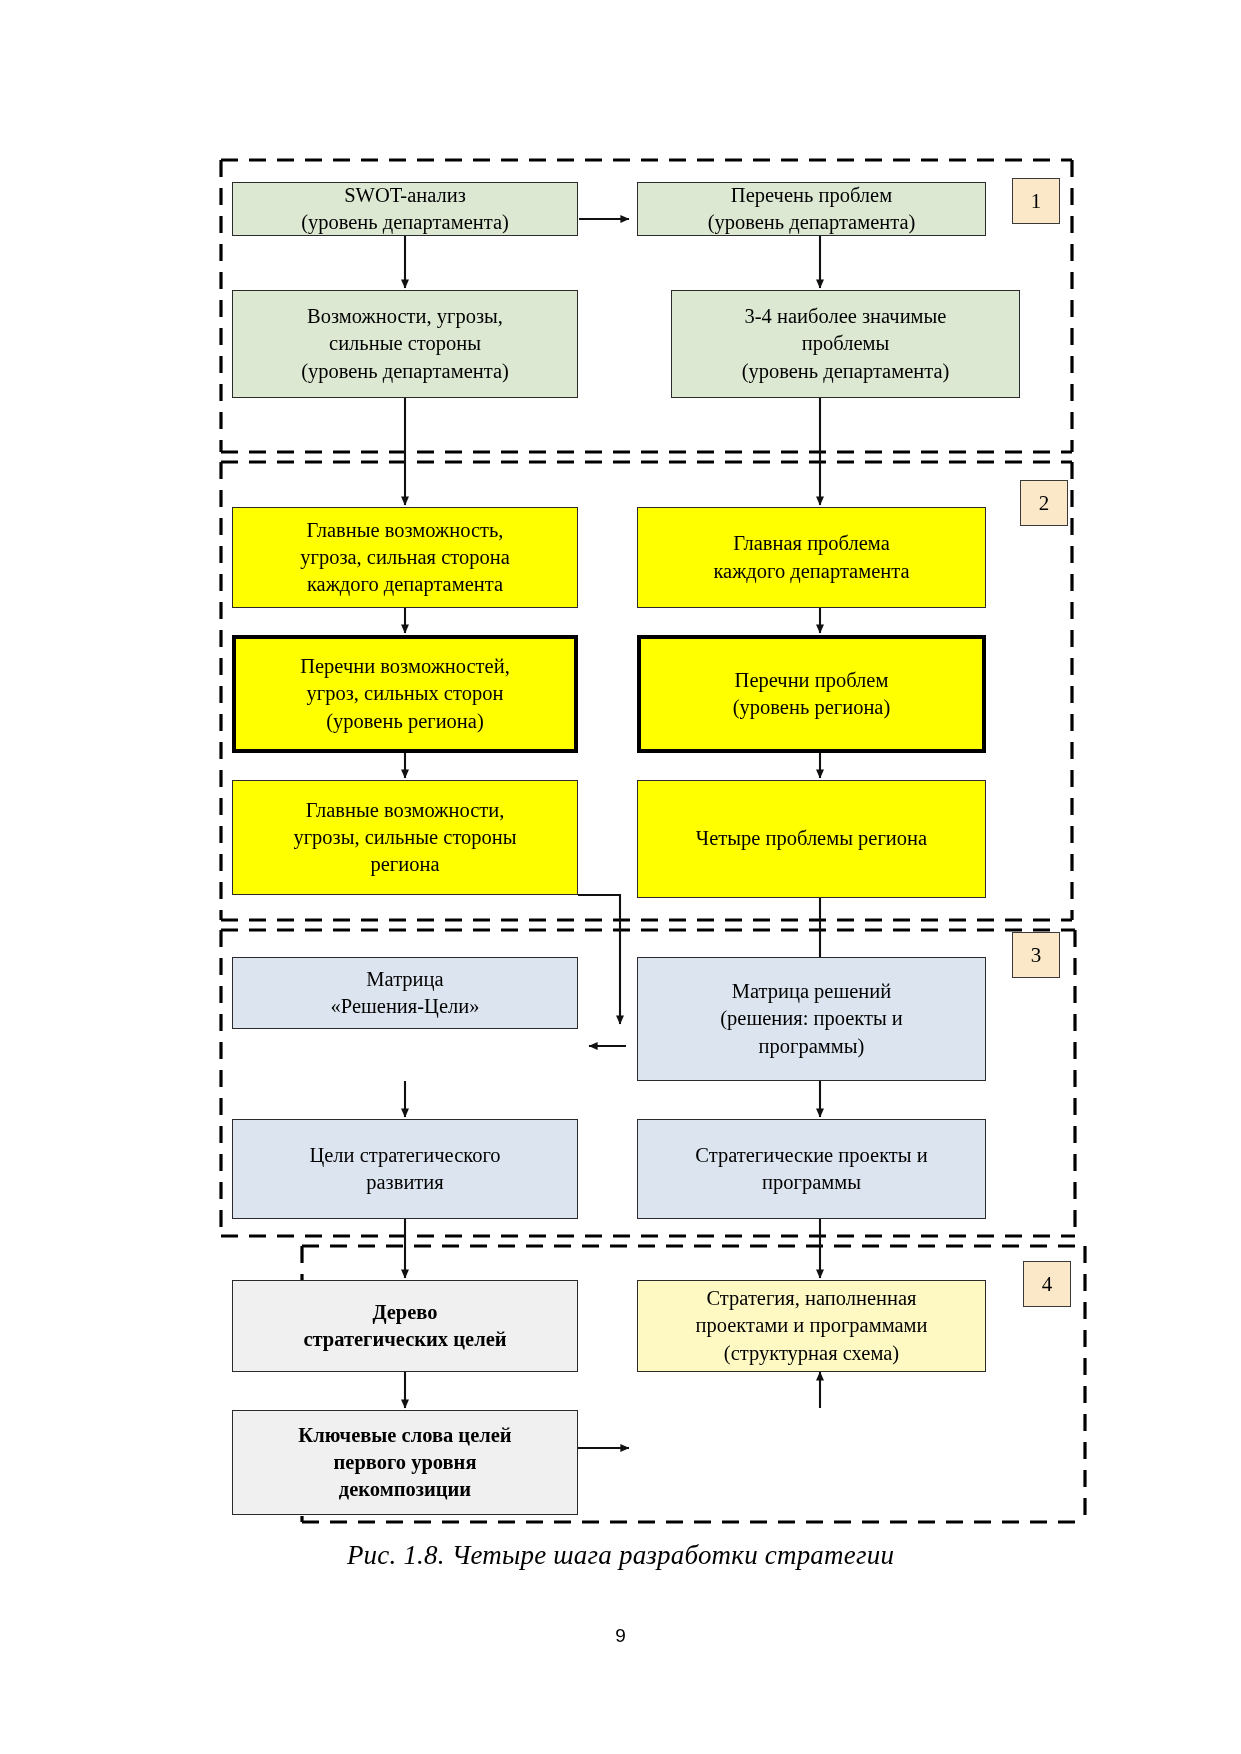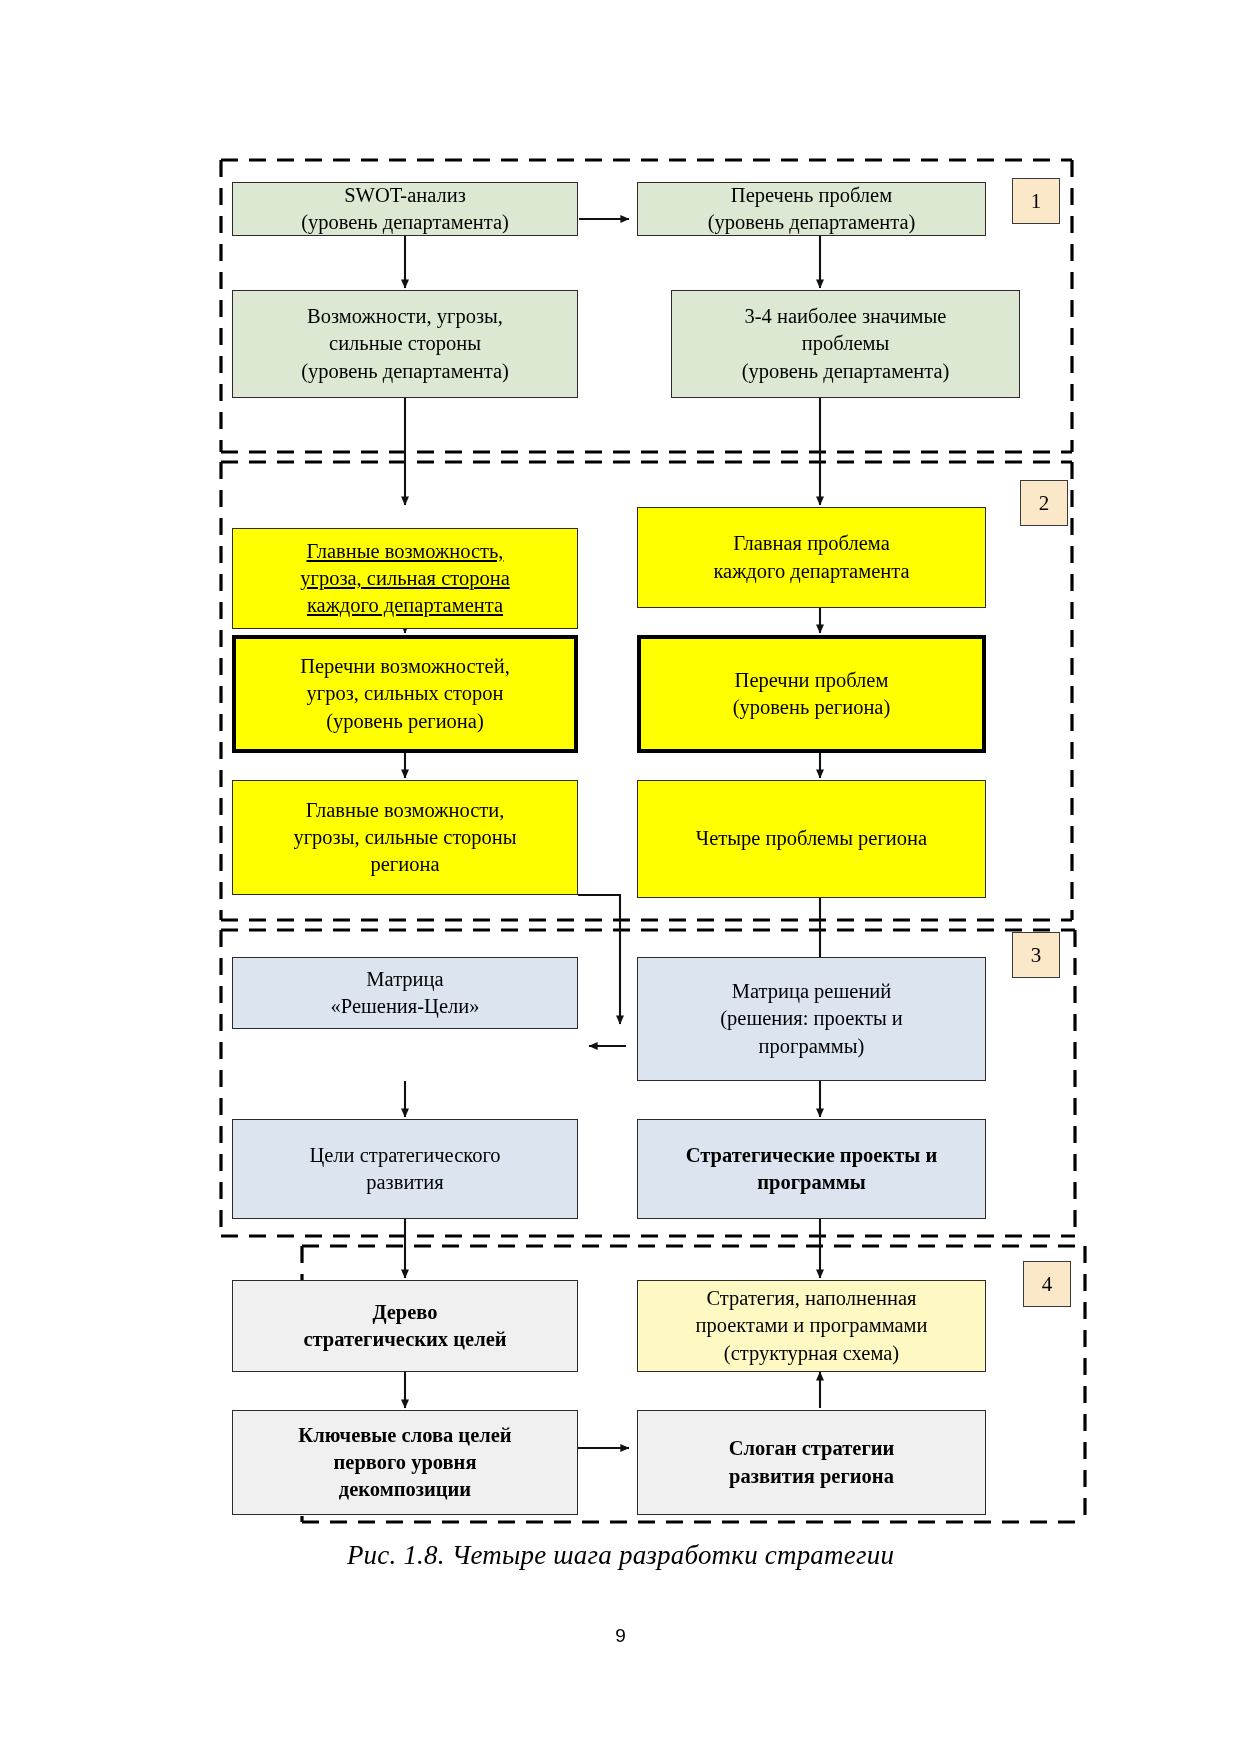--- a/index.html
+++ b/index.html
@@ -87,37 +87,36 @@
     </div>
   <div class="badge" style="left:1023px;top:1261px;width:48px;height:46px;">
       <span>4</span>
     </div>
 
   <div class="node n-green" style="left:232px;top:182px;width:346px;height:54px;">SWOT-анализ<br>(уровень департамента)</div>
   <div class="node n-green" style="left:637px;top:182px;width:349px;height:54px;">Перечень проблем<br>(уровень департамента)</div>
   <div class="node n-green" style="left:232px;top:290px;width:346px;height:108px;">Возможности, угрозы,<br>сильные стороны<br>(уровень департамента)</div>
   <div class="node n-green" style="left:637px;top:290px;width:349px;height:108px;margin-left:34px;">3-4 наиболее значимые<br>проблемы<br>(уровень департамента)</div>
 
-  <div class="node n-yellow" style="left:232px;top:528px;width:346px;height:101px;text-decoration:underline;">Главные возможность,<br>угроза, сильная сторона<br>каждого департамента</div>
+  <div class="node n-yellow" style="left:232px;top:507px;width:346px;height:101px;">Главные возможность,<br>угроза, сильная сторона<br>каждого департамента</div>
   <div class="node n-yellow" style="left:637px;top:507px;width:349px;height:101px;">Главная проблема<br>каждого департамента</div>
 
   <div class="node n-yellow-bold" style="left:232px;top:635px;width:346px;height:118px;">Перечни возможностей,<br>угроз, сильных сторон<br>(уровень региона)</div>
   <div class="node n-yellow-bold" style="left:637px;top:635px;width:349px;height:118px;">Перечни проблем<br>(уровень региона)</div>
 
   <div class="node n-yellow" style="left:232px;top:780px;width:346px;height:115px;">Главные возможности,<br>угрозы, сильные стороны<br>региона</div>
   <div class="node n-yellow" style="left:637px;top:780px;width:349px;height:118px;">Четыре проблемы региона</div>
 
   <div class="node n-blue" style="left:232px;top:957px;width:346px;height:72px;">Матрица<br>«Решения-Цели»</div>
   <div class="node n-blue" style="left:637px;top:957px;width:349px;height:124px;">Матрица решений<br>(решения: проекты и<br>программы)</div>
 
   <div class="node n-blue" style="left:232px;top:1119px;width:346px;height:100px;">Цели стратегического<br>развития</div>
-  <div class="node n-blue" style="left:637px;top:1119px;width:349px;height:100px;font-weight:bold;">Стратегические проекты и<br>программы</div>
+  <div class="node n-blue" style="left:637px;top:1119px;width:349px;height:100px;">Стратегические проекты и<br>программы</div>
 
   <div class="node n-grey" style="left:232px;top:1280px;width:346px;height:92px;">Дерево<br>стратегических целей</div>
   <div class="node n-orange" style="left:637px;top:1280px;width:349px;height:92px;">Стратегия, наполненная<br>проектами и программами<br>(структурная схема)</div>
 
   <div class="node n-grey" style="left:232px;top:1410px;width:346px;height:105px;">Ключевые слова целей<br>первого уровня<br>декомпозиции</div>
-  <div class="node n-grey" style="left:637px;top:1410px;width:349px;height:105px;">Слоган стратегии<br>развития региона</div>
 
   <div class="caption">Рис. 1.8. Четыре шага разработки стратегии</div>
   <div class="pageno">9</div>
 
 </div>
 
 </body></html>

